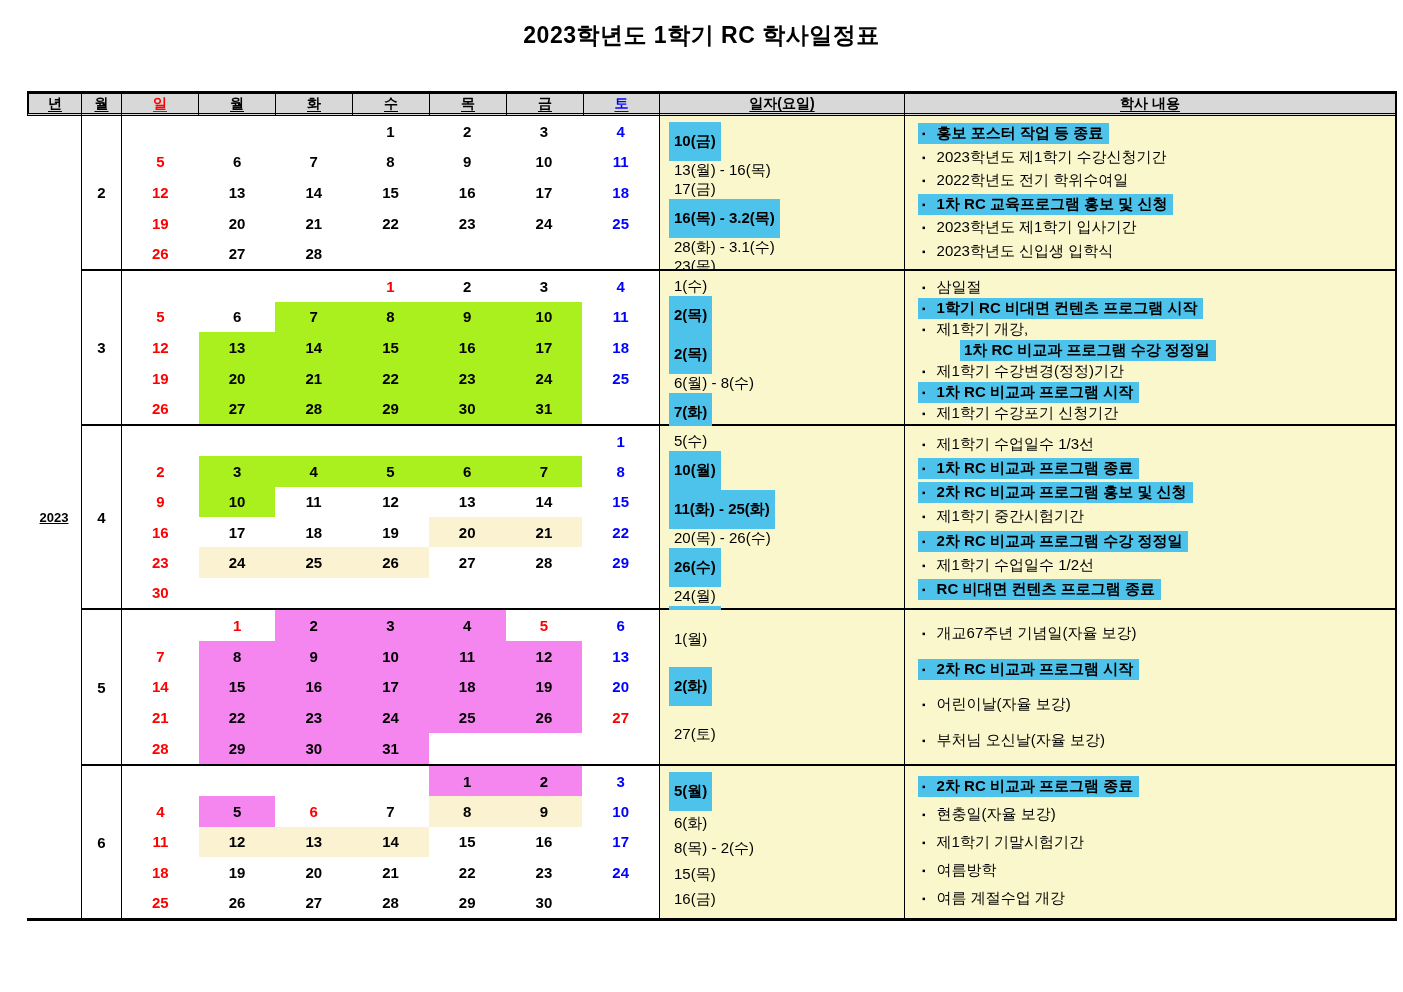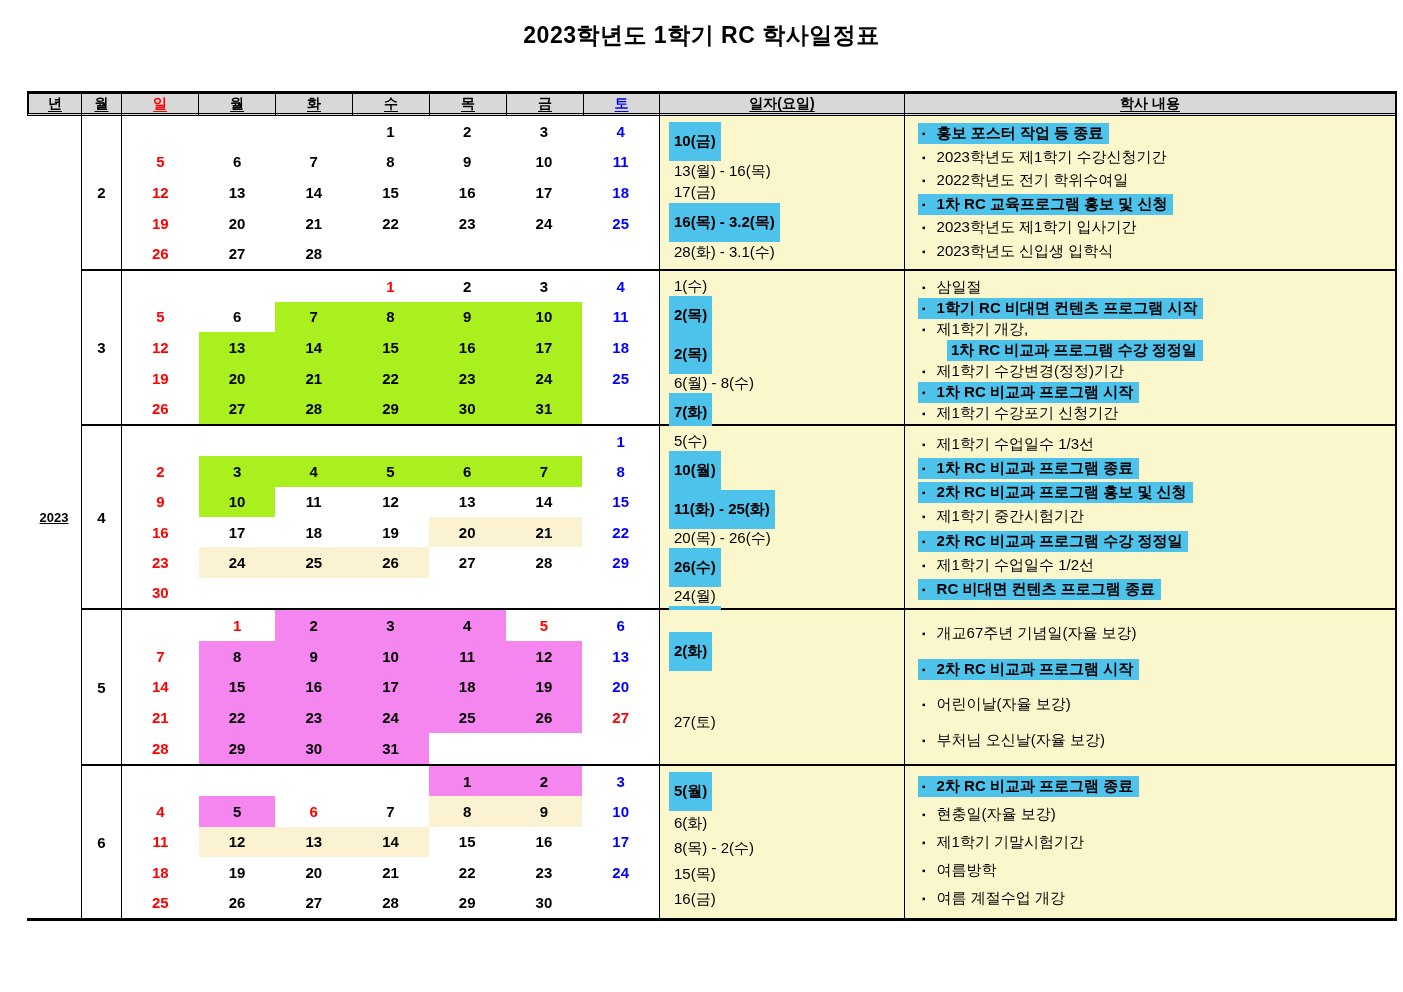--- a/index.html
+++ b/index.html
@@ -59,21 +59,21 @@
   .ecol { background:#FBF7CC; display:flex; flex-direction:column; padding:6px 0; }
   .erow { flex:1; display:flex; align-items:center; }
   .datecol .erow { padding-left:14px; }
   .edate { font-size:15px; white-space:nowrap; }
   .edate.hl, .eitem.hl { background:#4DC3EB; font-weight:bold; }
   .edate.hl { padding:10px 5px; margin-left:-5px; }
   .contcol .erow { padding-left:17px; }
   .eitem { display:inline-flex; align-items:center; font-size:15px; white-space:nowrap; padding:1px 6px 1px 0; }
   .eitem.hl { padding:1px 6px 1px 4px; margin-left:-4px; }
   .blt { font-size:10px; margin-right:11px; }
-  .eitem.indent { margin-left:25px; }
+  .eitem.indent { margin-left:38px; }
 </style>
 </head>
 <body>
 
 <div class="title">2023학년도 1학기 RC 학사일정표</div>
 
 <div class="grid">
   <div class="hcell first">년</div>
   <div class="hcell">월</div>
   <div class="hcell red">일</div>
@@ -132,20 +132,23 @@
         <div class="edate">13(월) - 16(목)</div>
       </div>
       <div class="erow">
         <div class="edate">17(금)</div>
       </div>
       <div class="erow">
         <div class="edate hl">16(목) - 3.2(목)</div>
       </div>
       <div class="erow">
         <div class="edate">28(화) - 3.1(수)</div>
+      </div>
+      <div class="erow">
+        <div class="edate">23(목)</div>
       </div>
     </div>
     <div class="ecol contcol cell noright" style="grid-area: 2 / 11;">
       <div class="erow">
         <div class="eitem hl">
           <div class="blt">▪</div>
           <div class="etext">홍보 포스터 작업 등 종료</div>
         </div>
       </div>
       <div class="erow">
@@ -428,20 +431,23 @@
       <div class="day t-r">28</div>
       <div class="day bg-m">29</div>
       <div class="day bg-m">30</div>
       <div class="day bg-m">31</div>
       <div class="day"></div>
       <div class="day"></div>
       <div class="day"></div>
     </div>
     <div class="ecol datecol cell" style="grid-area: 5 / 10;">
       <div class="erow">
+        <div class="edate">1(월)</div>
+      </div>
+      <div class="erow">
         <div class="edate hl">2(화)</div>
       </div>
       <div class="erow">
         <div class="edate">27(토)</div>
       </div>
     </div>
     <div class="ecol contcol cell noright" style="grid-area: 5 / 11;">
       <div class="erow">
         <div class="eitem">
           <div class="blt">▪</div>

